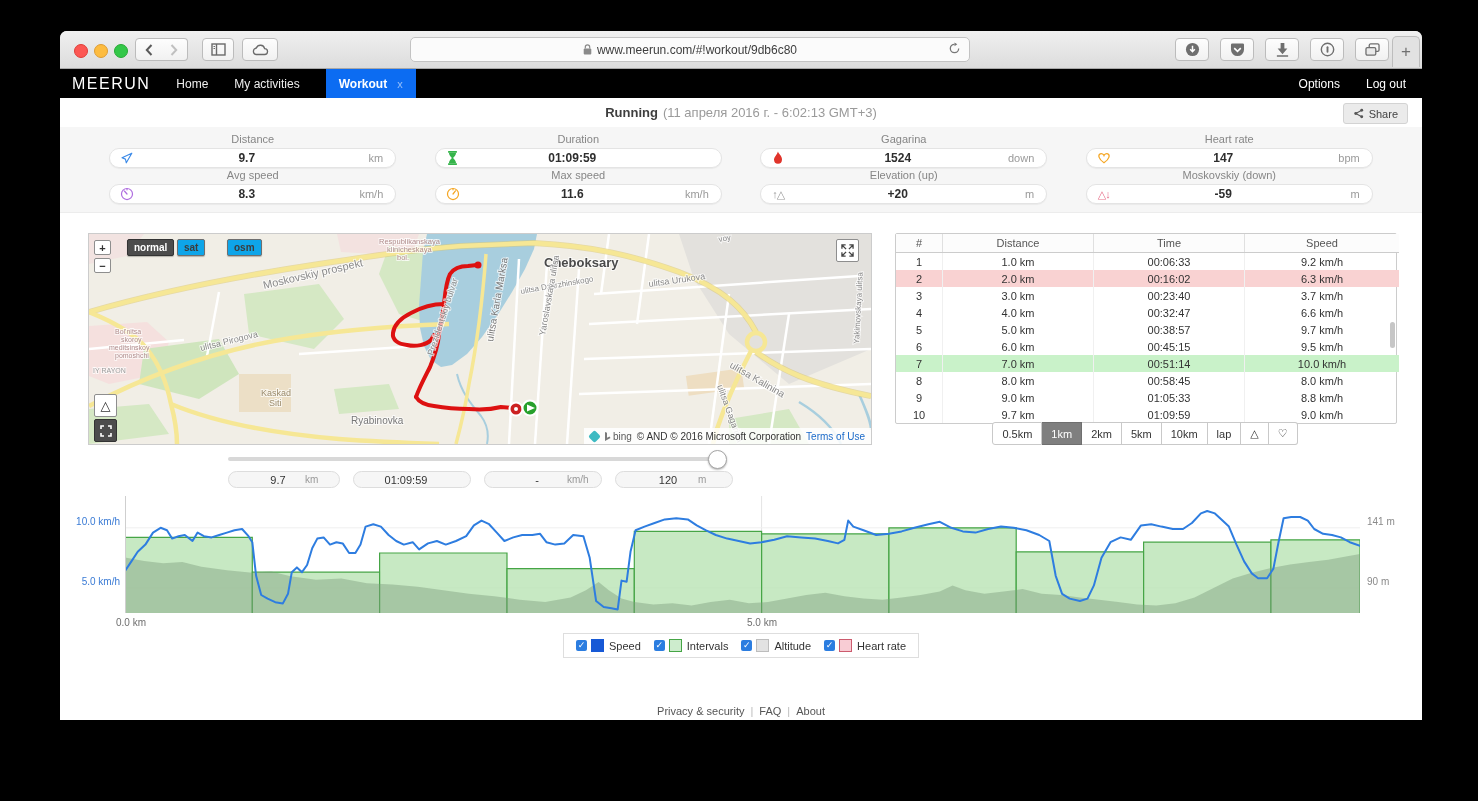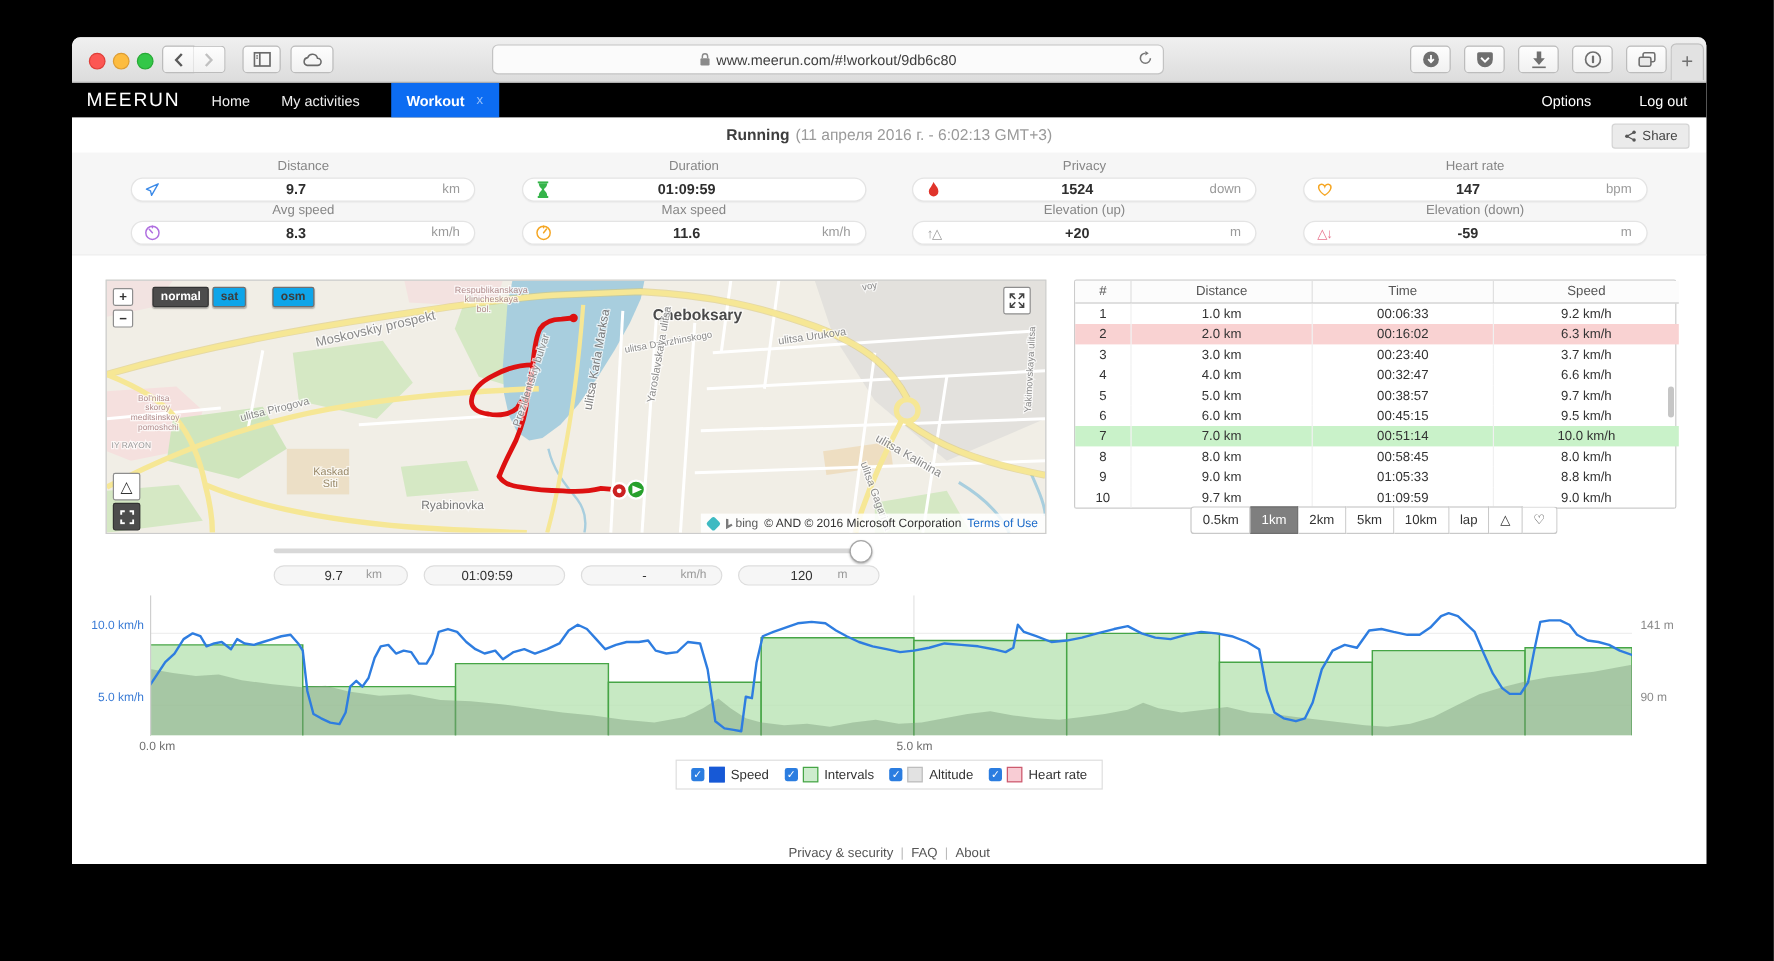--- a/index.html
+++ b/index.html
@@ -24,21 +24,21 @@
     border:1px solid #bdbdbd;border-bottom:none;border-radius:5px 5px 0 0;display:flex;align-items:center;
     justify-content:center;color:#707070;font-size:17px;}
   
   .appnav{height:29px;background:#000;display:flex;align-items:center;color:#fff;font-size:12px;}
   .logo{margin-left:12px;font-size:16px;letter-spacing:1.5px;font-weight:400;color:#fff;}
   .navitem{margin-left:26px;color:#eee;cursor:pointer;}
   .navtab{margin-left:26px;height:29px;background:#0c6cf2;display:flex;align-items:center;
     padding:0 13px;font-weight:bold;}
   .navtab .x{margin-left:10px;font-weight:normal;color:rgba(255,255,255,.55);font-size:11px;}
   .navspacer{flex:1;}
-  .navright{margin-right:16px;display:flex;gap:40px;}
+  .navright{margin-right:16px;display:flex;gap:26px;}
   
   .titlebar{position:relative;height:29px;background:#fff;display:flex;align-items:center;justify-content:center;}
   .titlebar .t1{font-weight:bold;font-size:13px;color:#3e3e3e;}
   .titlebar .t2{font-size:13px;color:#9a9a9a;margin-left:5px;}
   .sharebtn{position:absolute;right:14px;top:5px;height:19px;padding:0 9px;background:#ebebeb;
     border:1px solid #d3d3d3;border-radius:3px;display:flex;align-items:center;gap:5px;font-size:11px;color:#444;}
   
   .statsbar{height:86px;background:#f6f6f6;border-bottom:1px solid #ececec;display:grid;
     grid-template-columns:repeat(4,1fr);grid-template-rows:1fr 1fr;padding:5px 30px 7px;box-sizing:border-box;}
   .stat{display:flex;flex-direction:column;align-items:center;justify-content:center;}
@@ -237,21 +237,21 @@
             <svg width="13" height="14" viewBox="0 0 14 16">
               <path d="M2 1 H12 M2 15 H12" stroke="#35b44a" stroke-width="2"></path>
               <path d="M3 2 C3 6 6 6.5 6 8 C6 9.5 3 10 3 14 L11 14 C11 10 8 9.5 8 8 C8 6.5 11 6 11 2 Z" fill="#35b44a"></path>
             </svg>
           </span>
     <span class="val">01:09:59</span>
     <span class="unit"></span>
         </div>
       </div>
       <div class="stat">
-        <div class="lbl">Privacy</div>
+        <div class="lbl">Gagarina</div>
   <div class="pillv">
     <span class="ic">
             <svg width="12" height="14" viewBox="0 0 12 14">
               <path d="M6 0.5 C6.5 3 10 4.5 10 8.5 A4 4.2 0 0 1 2 8.5 C2 6.5 3.5 5.5 4.2 4 C4.8 3 5.5 2 6 0.5 Z" fill="#e0342b"></path>
             </svg>
           </span>
     <span class="val">1524</span>
     <span class="unit">down</span>
         </div>
       </div>
@@ -297,21 +297,21 @@
         <div class="lbl">Elevation (up)</div>
   <div class="pillv">
     <span class="ic">
             <span style="color:#9a9a9a;font-size:11px;letter-spacing:-1px">↑△</span>
           </span>
     <span class="val">+20</span>
     <span class="unit">m</span>
         </div>
       </div>
       <div class="stat">
-        <div class="lbl">Elevation (down)</div>
+        <div class="lbl">Moskovskiy (down)</div>
   <div class="pillv">
     <span class="ic">
             <span style="color:#e8728c;font-size:11px;letter-spacing:-1px">△↓</span>
           </span>
     <span class="val">-59</span>
     <span class="unit">m</span>
         </div>
       </div>
     </div>
 

